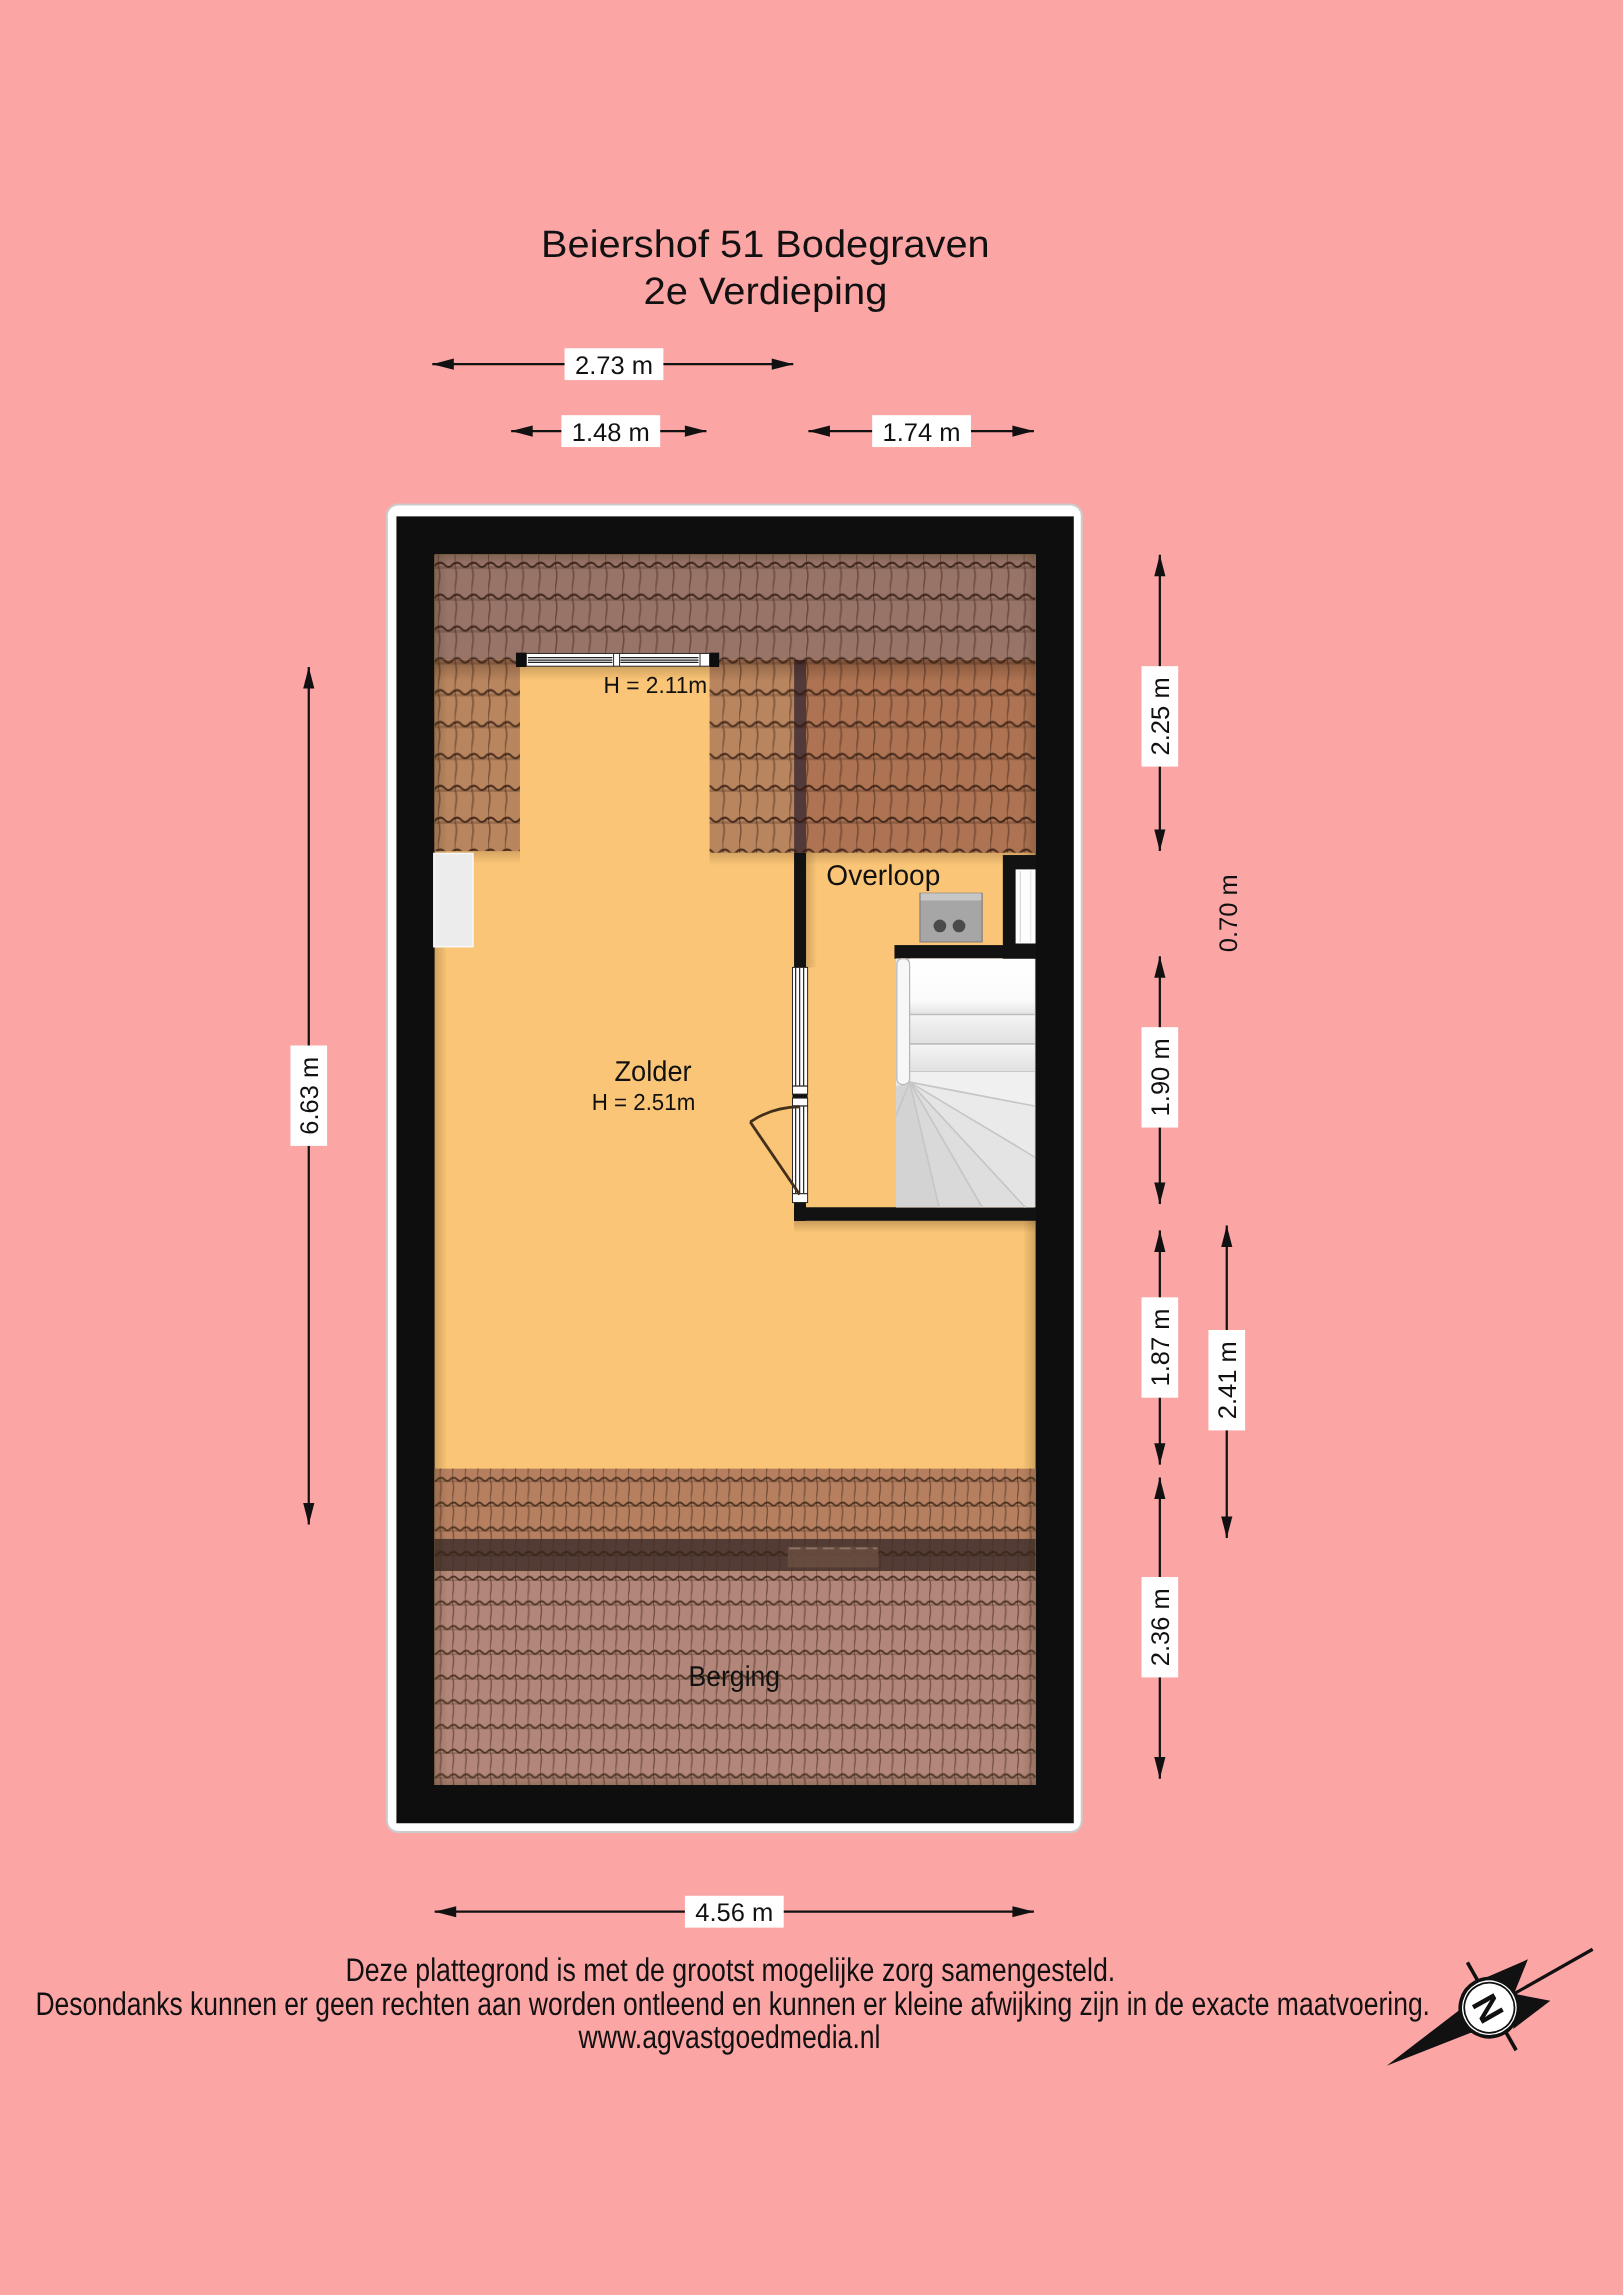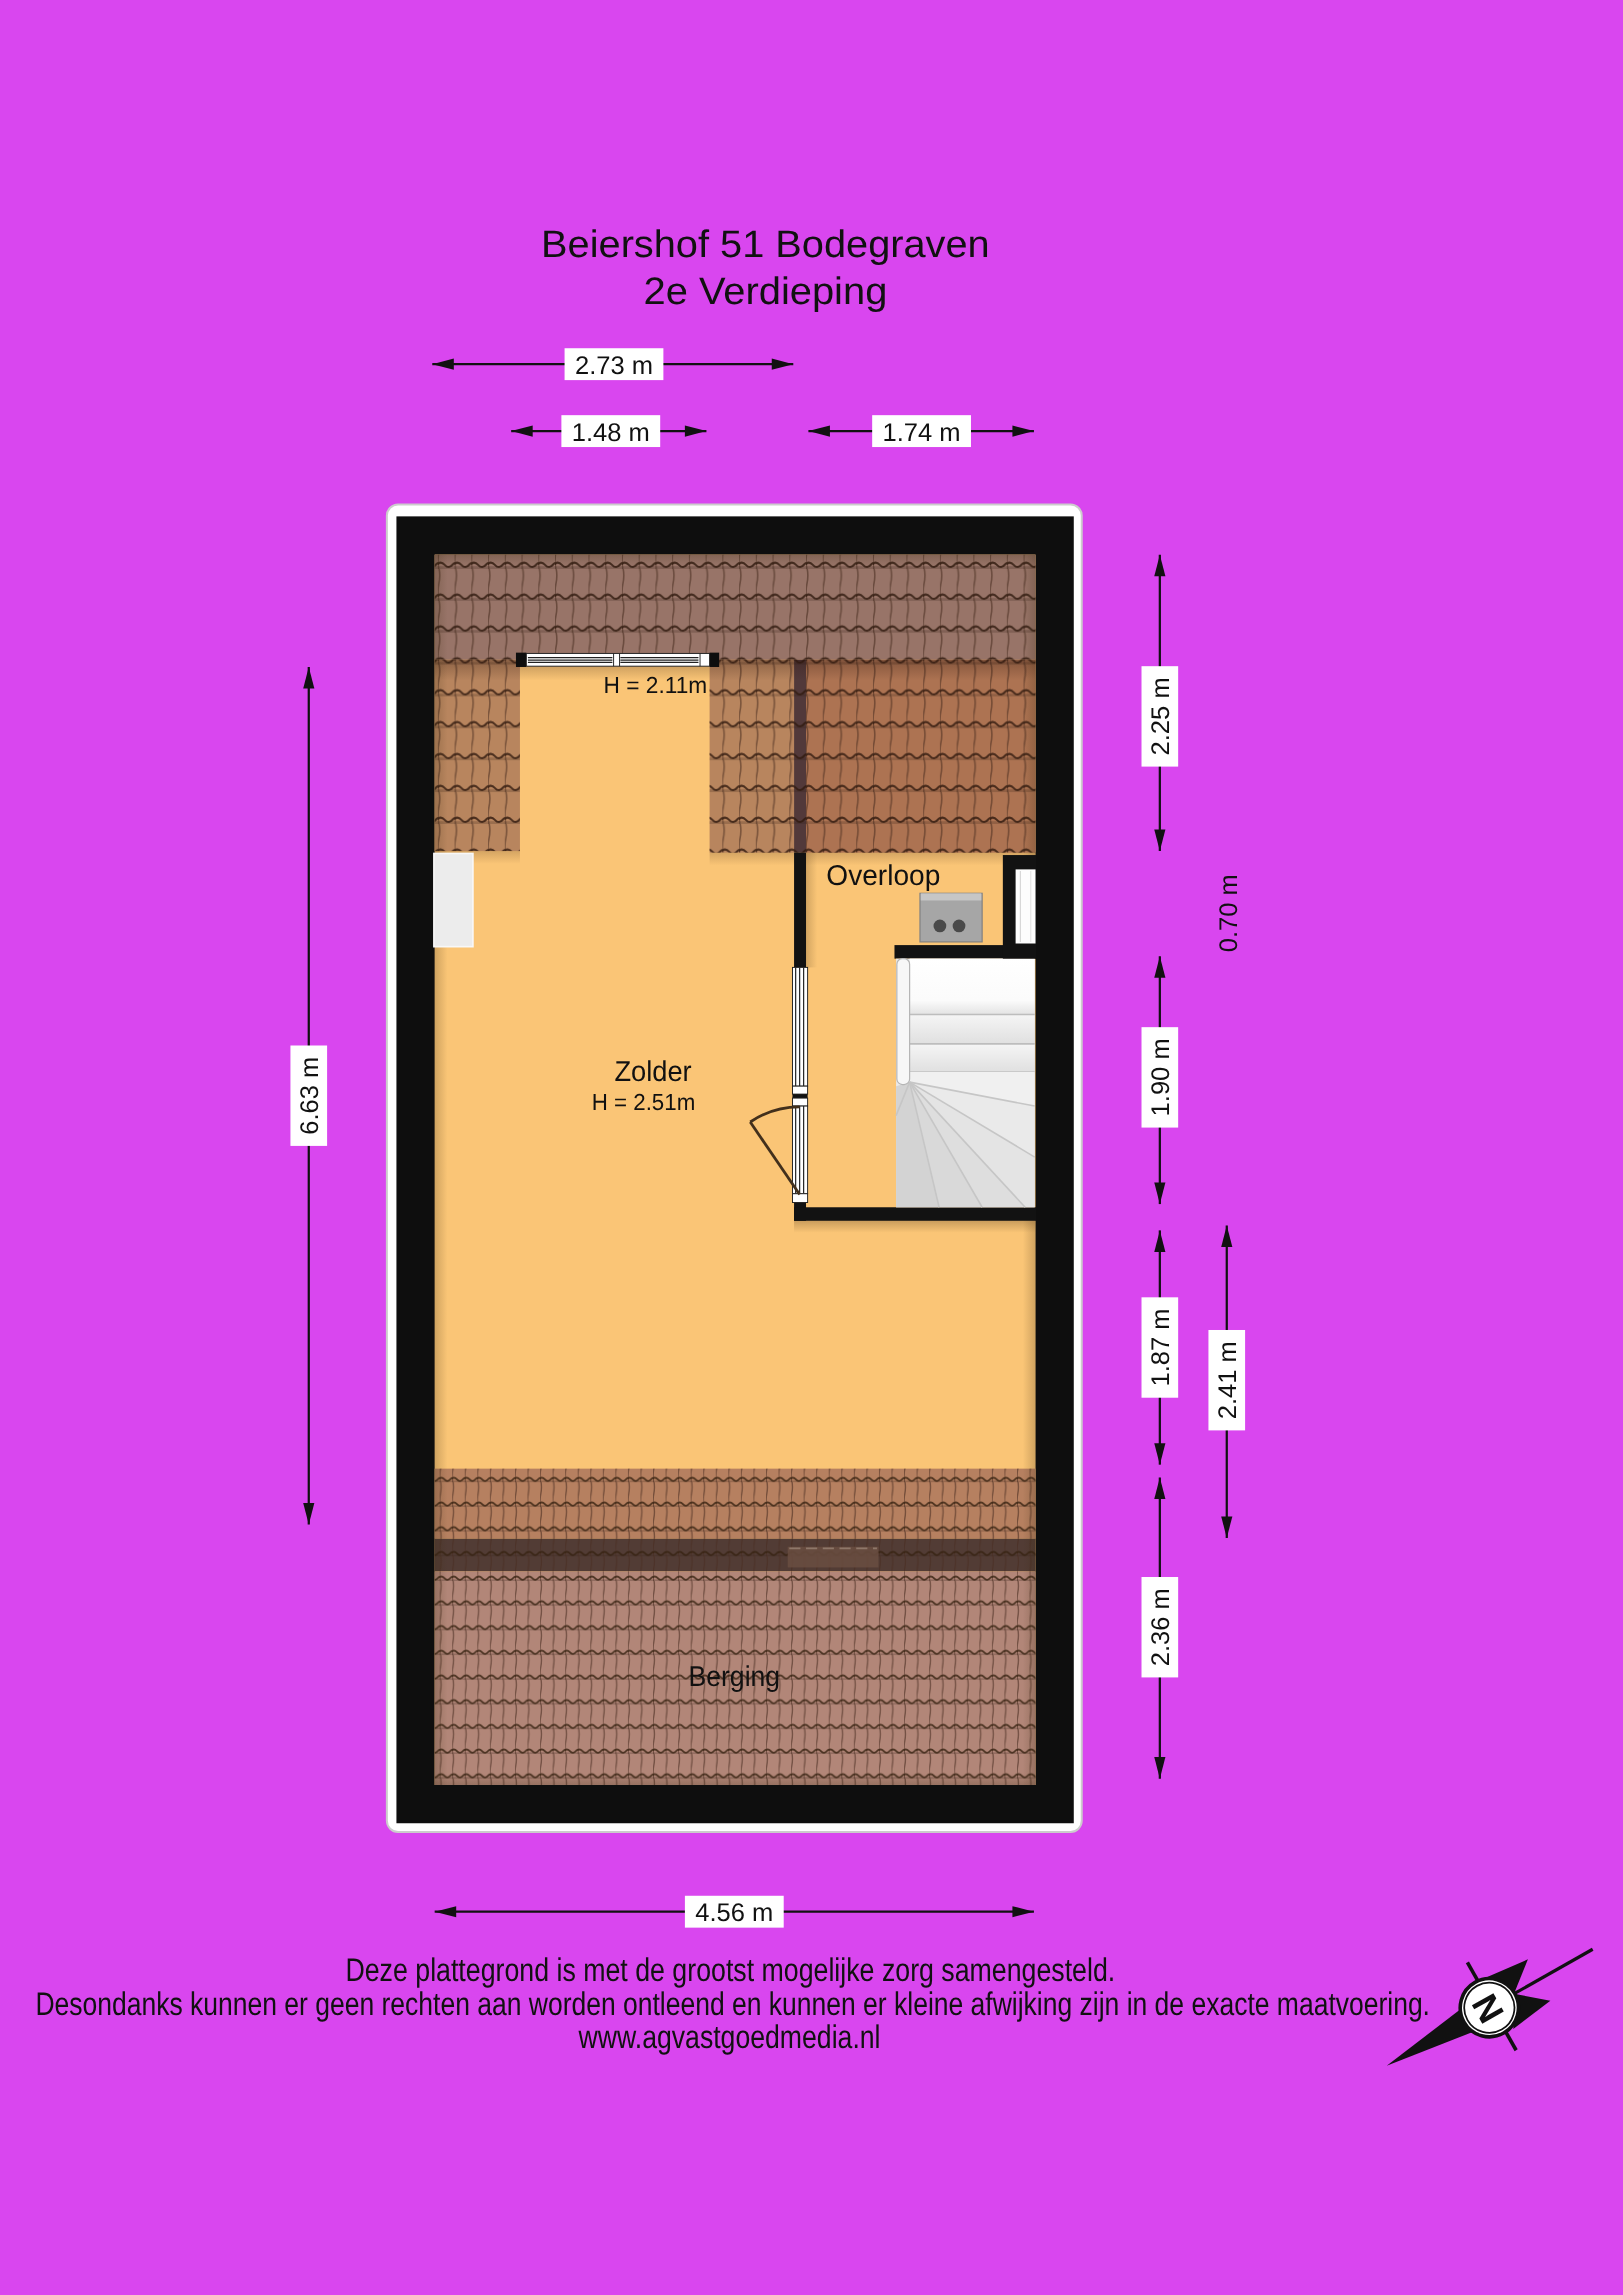--- a/index.html
+++ b/index.html
@@ -1,16 +1,16 @@
 <!DOCTYPE html>
 <html style="font-size:12.8px"><head>
 <meta charset="utf-8">
 <style>
   html,body{margin:0;padding:0;background:#ffffff;}
-  .page{position:relative;width:1624px;height:2295px;background:#d946ef;overflow:hidden;
+  .page{position:relative;width:1624px;height:2295px;background:#fca5a5;overflow:hidden;
         font-family:"Liberation Sans", sans-serif;}
   svg text{font-family:"Liberation Sans", sans-serif;text-rendering:geometricPrecision;}
 </style>
 </head>
 <body>
 <div class="page">
 <svg width="1624" height="2295" viewBox="0 0 2037 2880">
 <defs>
   <pattern id="tilesUp" width="21" height="40" patternUnits="userSpaceOnUse" patternTransform="translate(3,-6)">
     <rect x="0" y="36.5" width="21" height="3.5" fill="#2f1b13" opacity="0.22"></rect>

